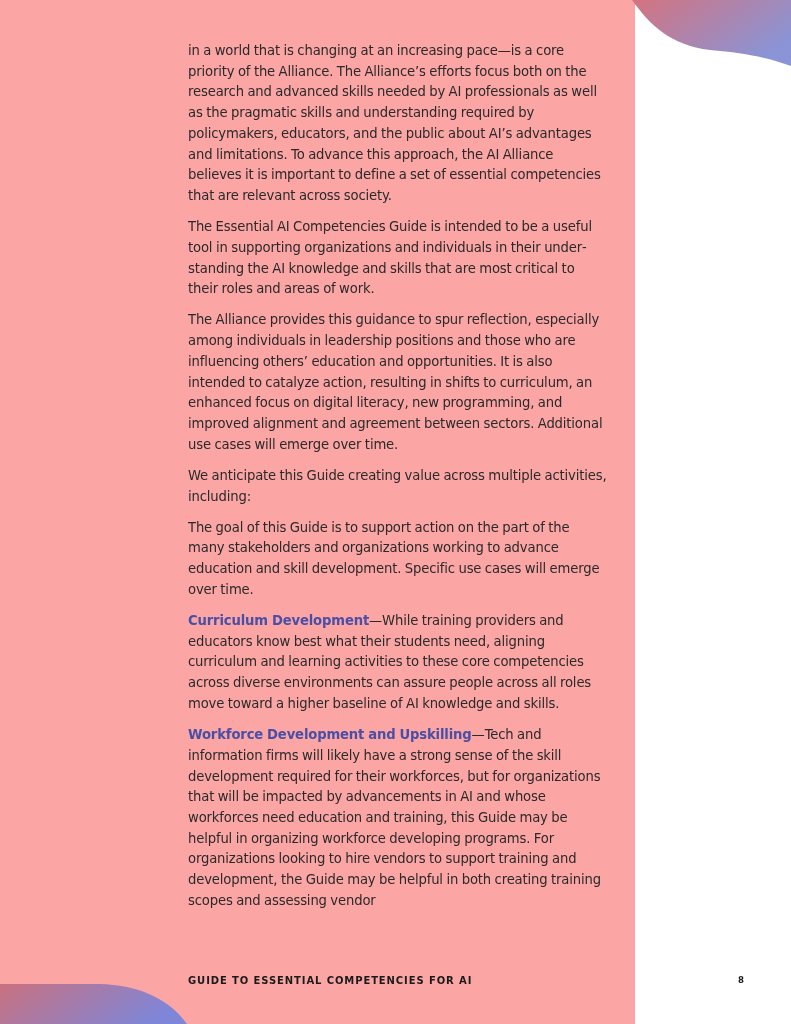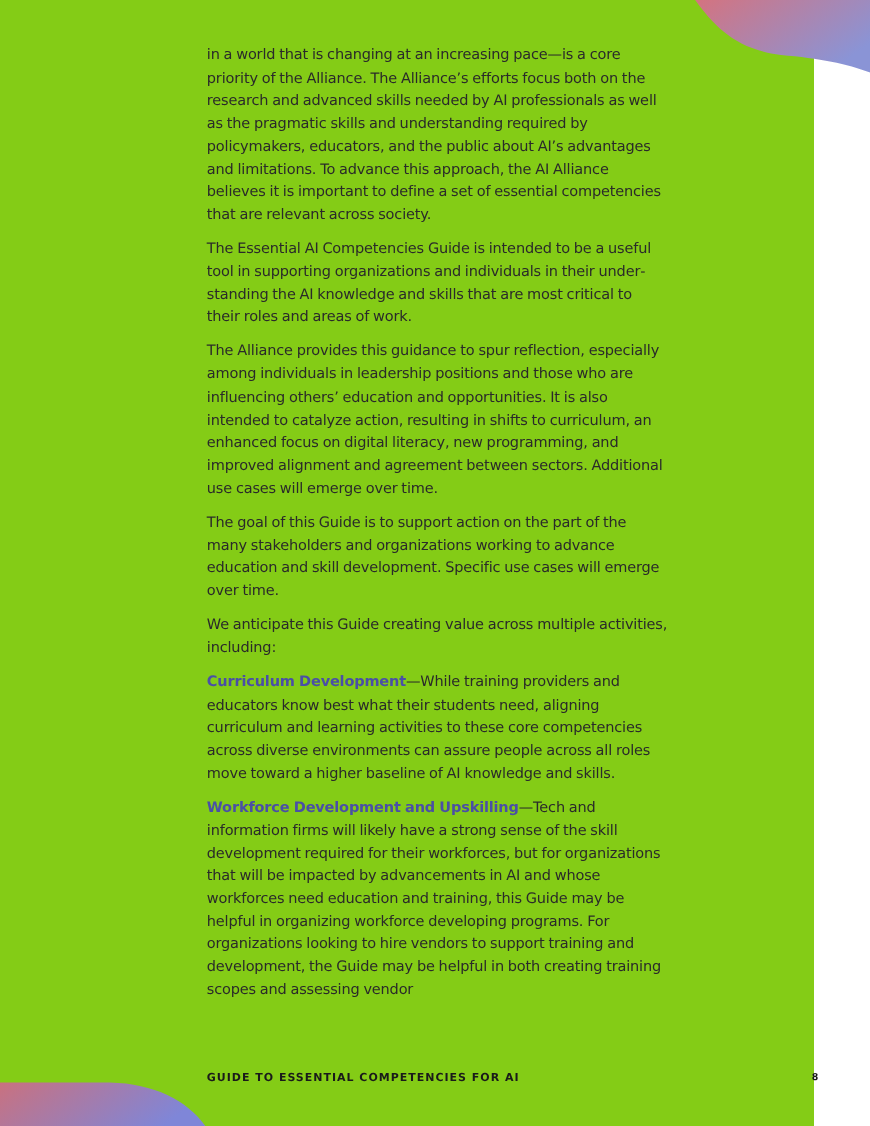--- a/index.html
+++ b/index.html
@@ -1,17 +1,17 @@
 <!DOCTYPE html>
 <html><head>
   <meta charset="utf-8">
   <style>
     html, body { margin: 0; padding: 0; background: #ffffff; }
     body { width: 791px; height: 1024px; position: relative; overflow: hidden; }
-    .page { position: relative; width: 740px; height: 1024px; background: #84cc16; }
+    .page { position: relative; width: 635px; height: 1024px; background: #fca5a5; }
     .blob-top { position: absolute; left: 0; top: 0; }
     .content {
       position: absolute; left: 188px; top: 41px; width: 420px;
       font-family: "DejaVu Sans", sans-serif;
       font-size: 13.2px; line-height: 20.7px; color: #2a2a2a;
       letter-spacing: -0.15px; word-spacing: -0.5px;
     }
     .content p { margin: 0 0 10.5px 0; }
     .lead { color: #4a4fa6; font-weight: bold; }
     .footer-title {
@@ -42,21 +42,21 @@
       </linearGradient>
     </defs>
     <path d="M632,0 C650,25 670,45 710,50 C745,53 770,58 791,66 L791,0 Z" fill="url(#gTop)"></path>
     <path d="M0,984 L100,984 C140,985 170,1000 187,1024 L0,1024 Z" fill="url(#gBot)"></path>
   </svg>
 
   <div class="content">
     <p>in a world that is changing at an increasing pace—is a core priority of the Alliance. The Alliance’s efforts focus both on the research and advanced skills needed by AI professionals as well as the pragmatic skills and understanding required by policymakers, educators, and the public about AI’s advantages and limitations. To advance this approach, the AI Alliance believes it is important to define a set of essential competencies that are relevant across society.</p>
     <p>The Essential AI Competencies Guide is intended to be a useful tool in supporting organizations and individuals in their under­standing the AI knowledge and skills that are most critical to their roles and areas of work.</p>
     <p>The Alliance provides this guidance to spur reflection, especially among individuals in leadership positions and those who are influencing others’ education and opportunities. It is also intended to catalyze action, resulting in shifts to curriculum, an enhanced focus on digital literacy, new programming, and improved alignment and agreement between sectors. Additional use cases will emerge over time.</p>
+    <p>We anticipate this Guide creating value across multiple activities, including:</p>
     <p>The goal of this Guide is to support action on the part of the many stakeholders and organizations working to advance education and skill development. Specific use cases will emerge over time.</p>
-    <p>We anticipate this Guide creating value across multiple activities, including:</p>
     <p><span class="lead">Curriculum Development</span><span>—While training providers and educa­tors know best what their students need, aligning curriculum and learning activities to these core competencies across diverse environments can assure people across all roles move toward a higher baseline of AI knowledge and skills.</span></p>
     <p><span class="lead">Workforce Development and Upskilling</span><span>—Tech and information firms will likely have a strong sense of the skill development required for their workforces, but for organizations that will be impacted by advancements in AI and whose workforces need education and training, this Guide may be helpful in organizing workforce developing programs. For organizations looking to hire vendors to support training and development, the Guide may be helpful in both creating training scopes and assessing vendor</span></p>
   </div>
 
   <div class="footer-title">GUIDE TO ESSENTIAL COMPETENCIES FOR AI</div>
   <div class="footer-page">8</div>
 </div>
 
 </body></html>

